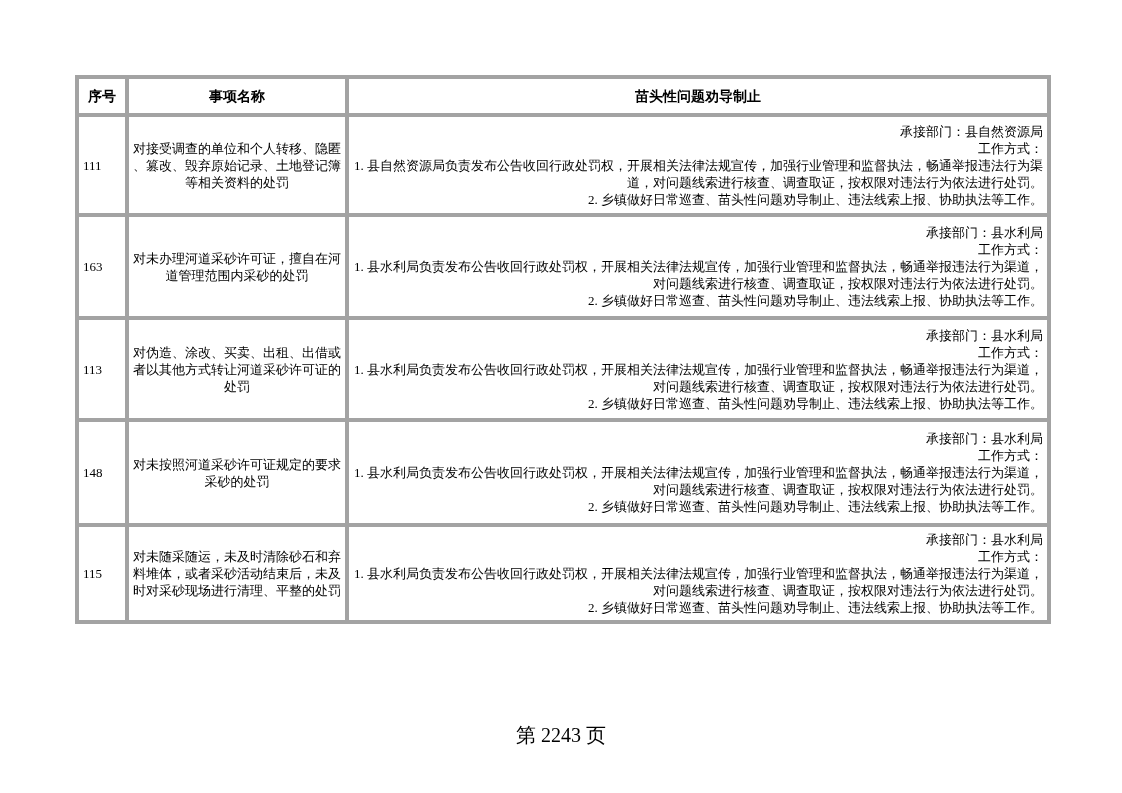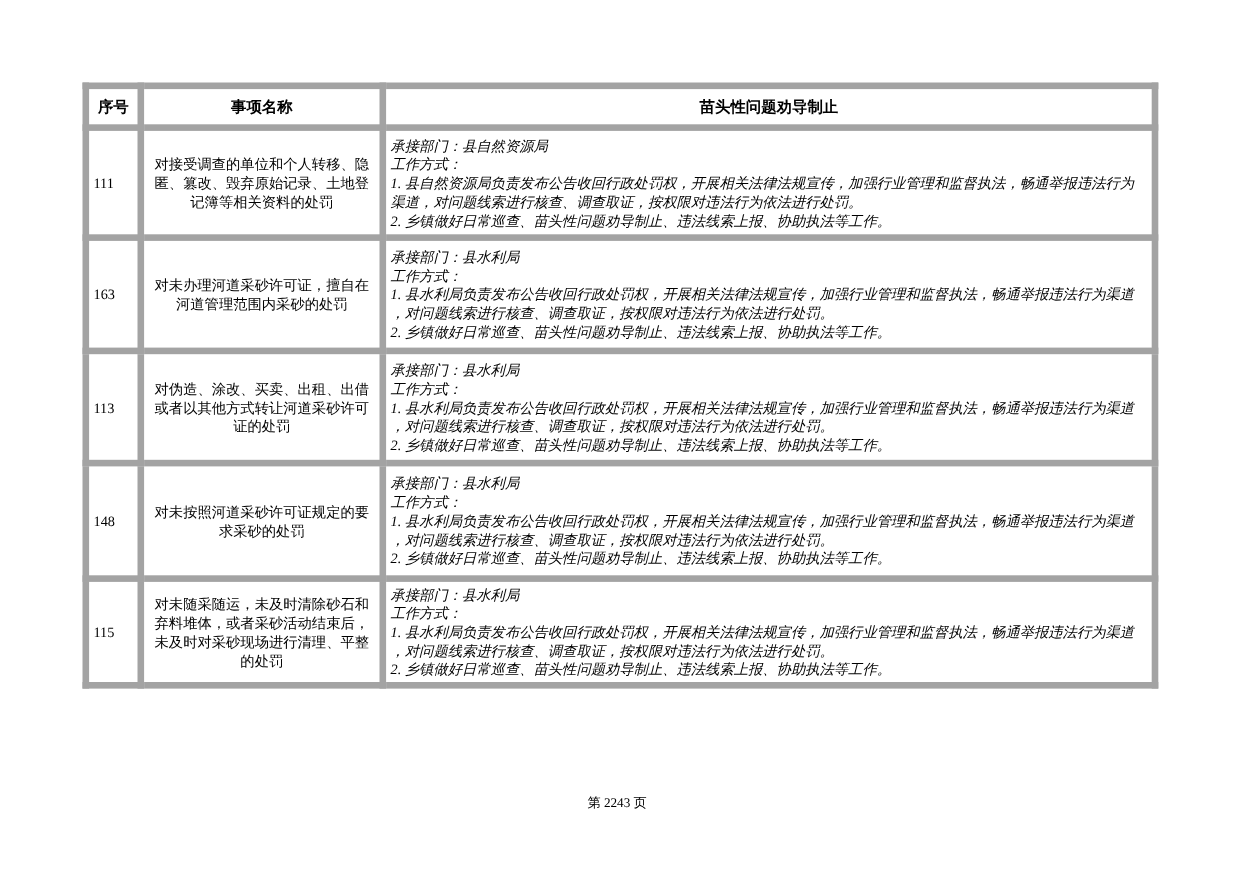--- a/index.html
+++ b/index.html
@@ -21,21 +21,21 @@
     position: absolute;
     left: 75px;
     top: 75px;
     width: 972px;
     border-collapse: collapse;
     table-layout: fixed;
     border: 2px solid #000000;
   }
   table.doc-table th,
   table.doc-table td {
-    border: 6px solid #a3a3a3;
+    border: 4px solid #a3a3a3;
     padding: 1px 4px;
     font-size: 13px;
     line-height: 17px;
     vertical-align: middle;
     overflow: hidden;
   }
   table.doc-table thead th {
     font-family: "Liberation Sans", "DejaVu Sans", sans-serif;
     font-weight: bold;
     font-size: 14px;
@@ -44,39 +44,38 @@
   }
   td.cell-no {
     text-align: left;
   }
   td.cell-name {
     text-align: center;
     word-break: break-all;
     line-break: anywhere;
   }
   td.cell-detail {
-    text-align: left;
+    text-align: right;
     word-break: break-all;
     line-break: anywhere;
     padding-left: 4px;
-    font-style: italic;
   }
   .detail-line { display: block; }
   tr.row-111 { height: 100px; }
   tr.row-112 { height: 103px; }
   tr.row-113 { height: 102px; }
   tr.row-114 { height: 105px; }
   tr.row-115 { height: 97px; }
   .page-footer {
     position: absolute;
     top: 722px;
     left: 0;
     width: 100%;
     text-align: center;
-    font-size: 12px;
+    font-size: 20px;
     color: #000000;
   }
 </style>
 </head>
 <body>
 
 <div class="page">
 
   <table class="doc-table">
     <colgroup>

